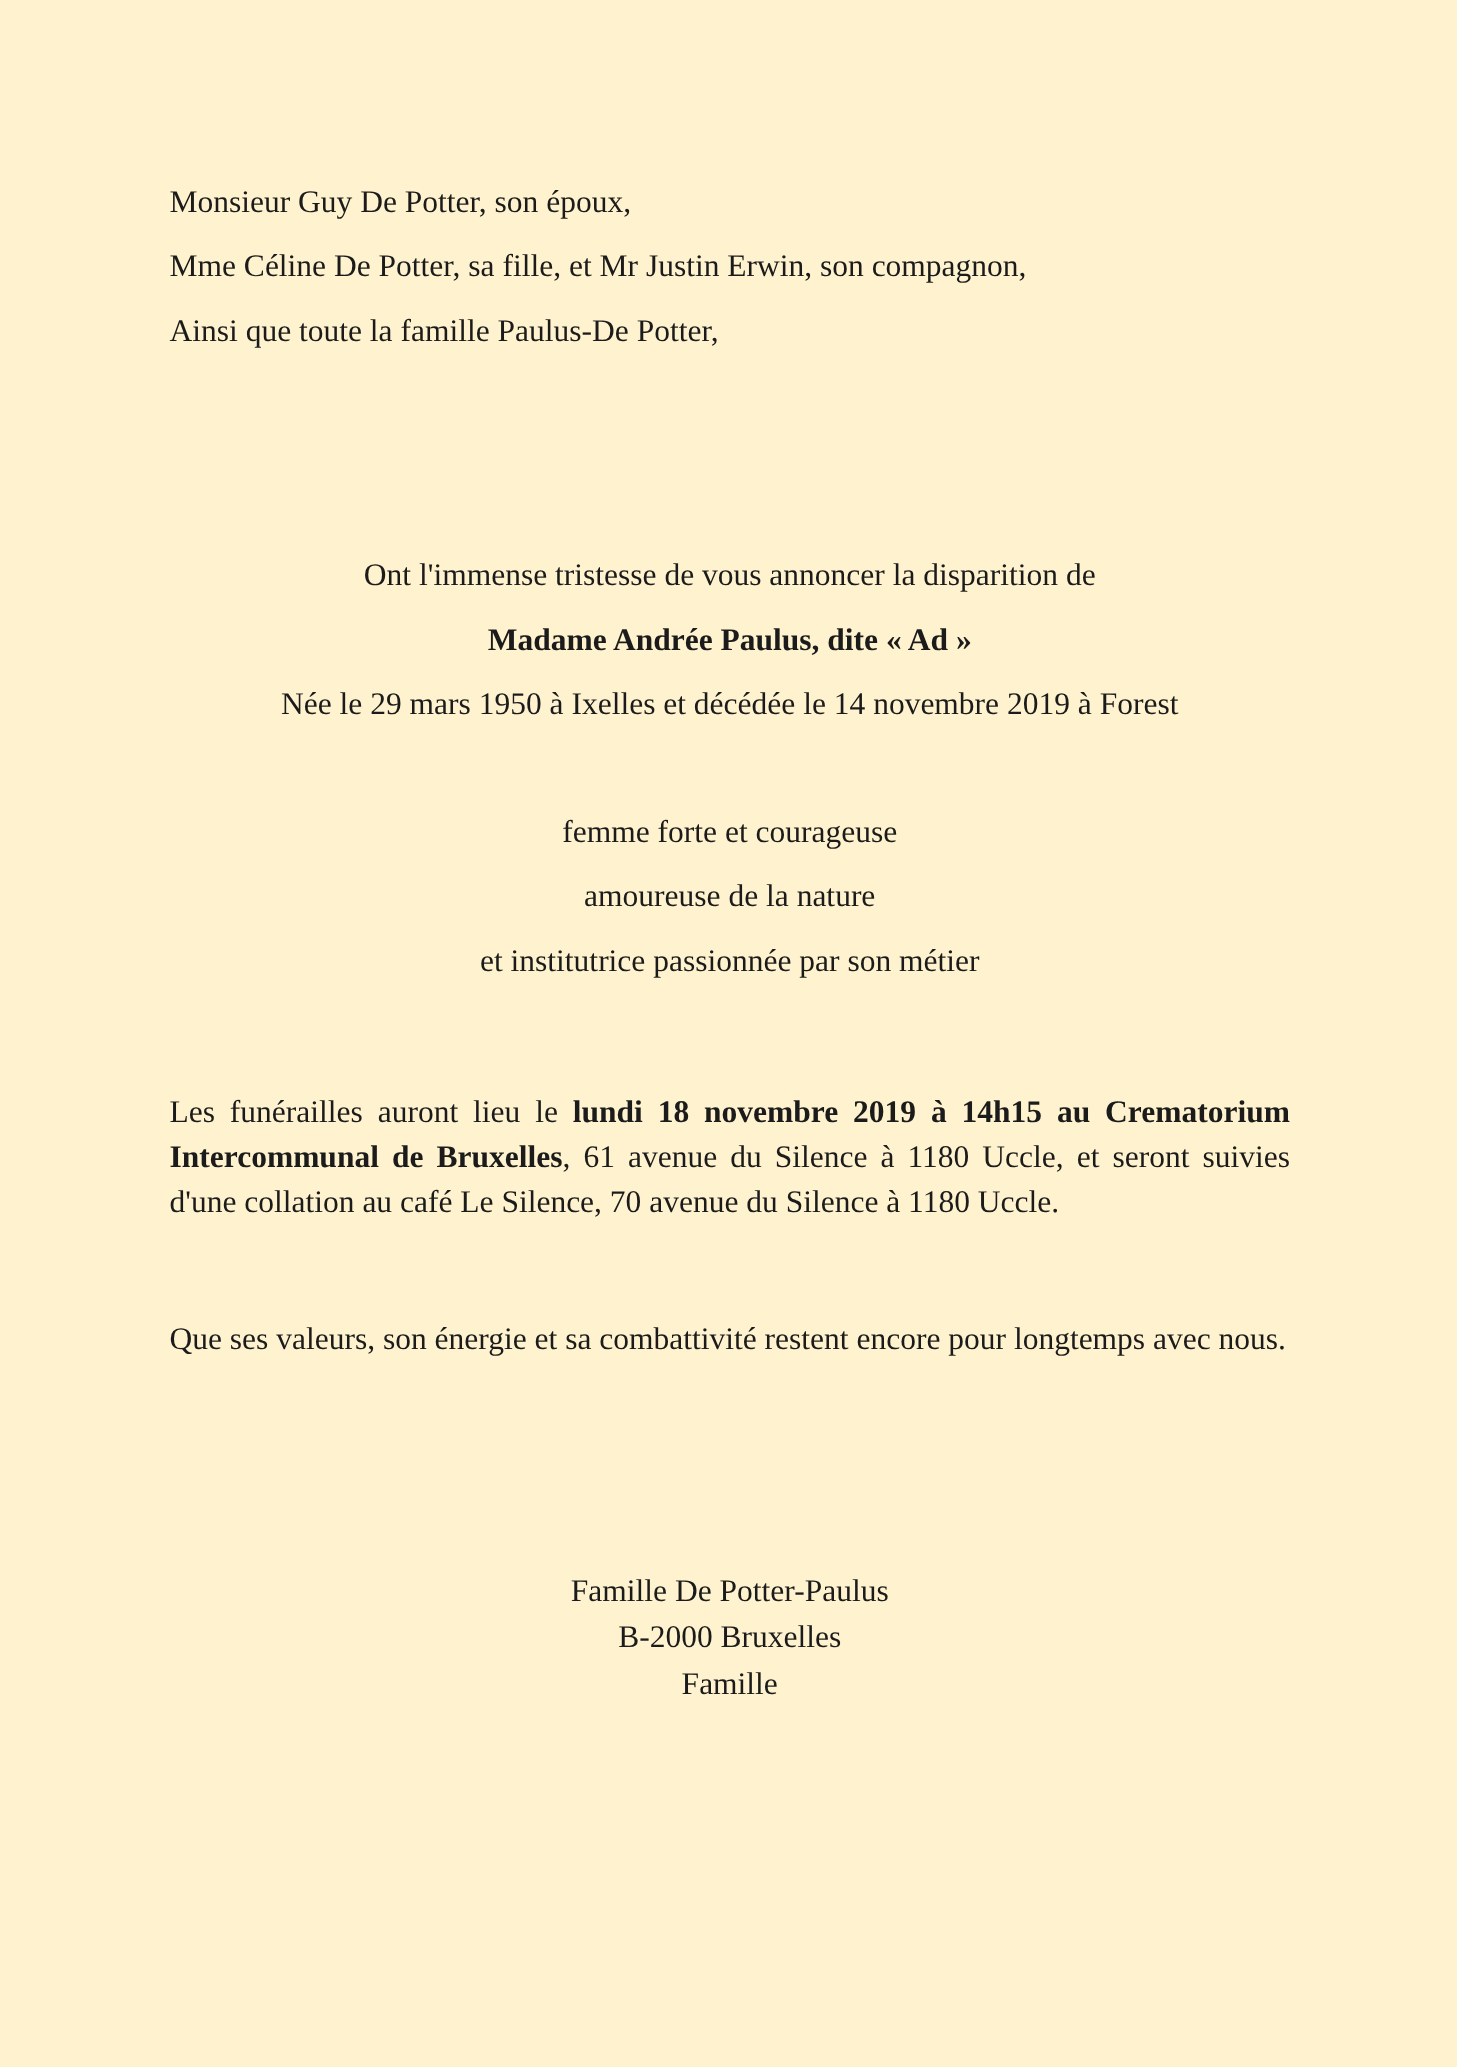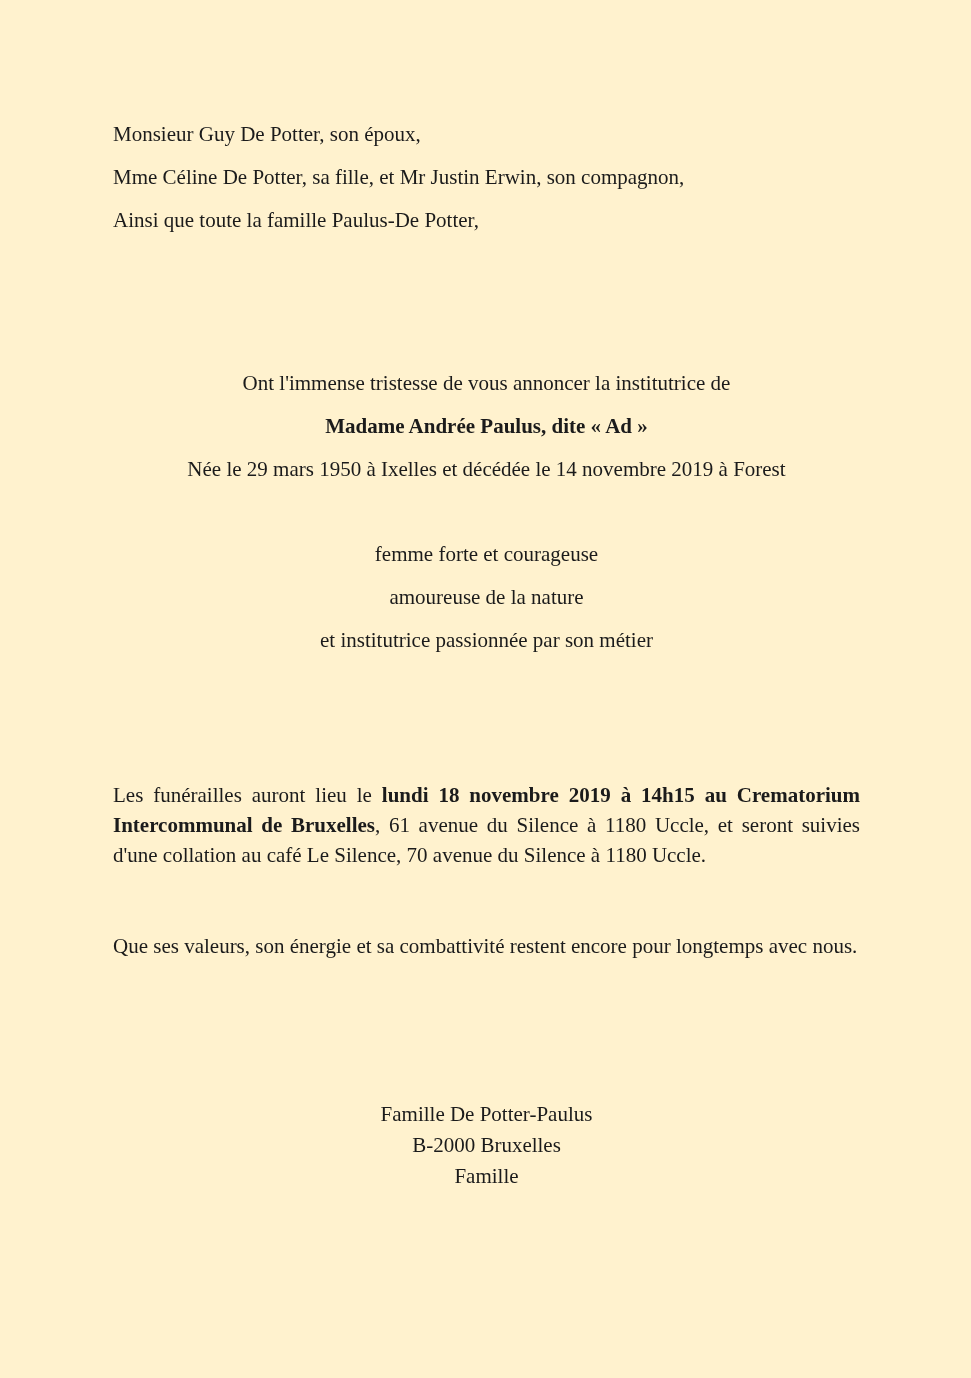--- a/index.html
+++ b/index.html
@@ -42,21 +42,21 @@
 
   
   .tribute-block {
     margin-top: 42px;
     text-align: center;
   }
   .tribute-block p { line-height: 43px; }
 
   
   .funeral-paragraph {
-    margin-top: 118px;
+    margin-top: 64px;
     text-align: justify;
     line-height: 30px;
   }
   .funeral-paragraph .bold { font-weight: bold; }
 
   .closing-paragraph {
     margin-top: 61px;
     text-align: justify;
     line-height: 30px;
   }
@@ -73,21 +73,21 @@
 
 <div class="page">
 
   <div class="family-block">
     <p>Monsieur Guy De Potter, son époux,</p>
     <p>Mme Céline De Potter, sa fille, et Mr Justin Erwin, son compagnon,</p>
     <p>Ainsi que toute la famille Paulus-De Potter,</p>
   </div>
 
   <div class="announce-block">
-    <p>Ont l'immense tristesse de vous annoncer la institutrice de</p>
+    <p>Ont l'immense tristesse de vous annoncer la disparition de</p>
     <p class="deceased-name">Madame Andrée Paulus, dite « Ad »</p>
     <p>Née le 29 mars 1950 à Ixelles et décédée le 14 novembre 2019 à Forest</p>
   </div>
 
   <div class="tribute-block">
     <p>femme forte et courageuse</p>
     <p>amoureuse de la nature</p>
     <p>et institutrice passionnée par son métier</p>
   </div>
 

